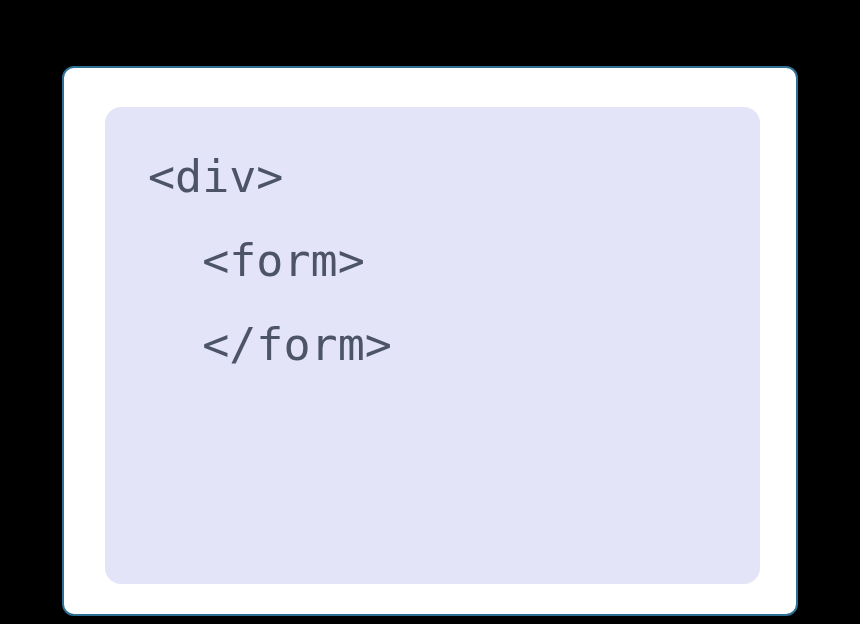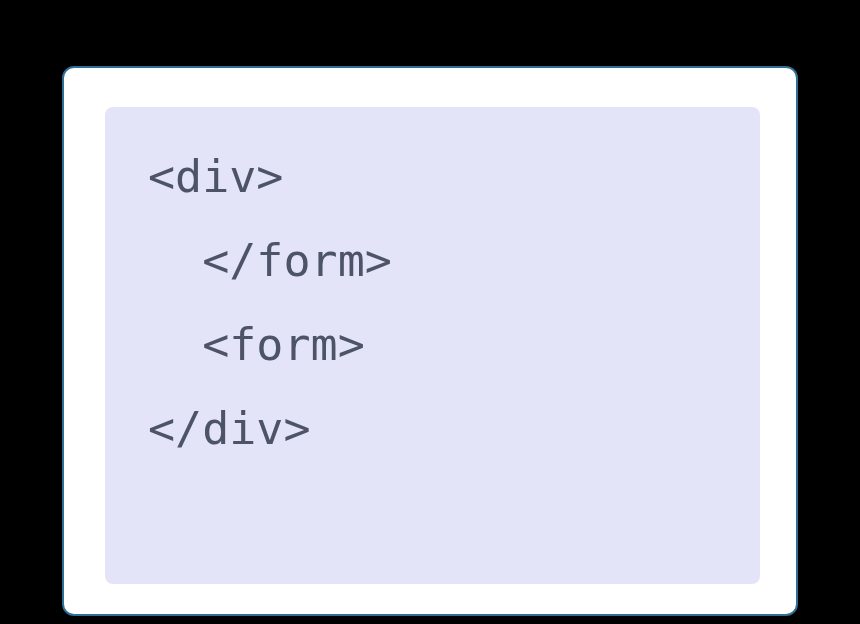--- a/index.html
+++ b/index.html
@@ -1,25 +1,24 @@
 <!DOCTYPE html>
 <html><head>
 <meta charset="utf-8">
 <style>
   html,body{margin:0;padding:0;width:860px;height:624px;background:#000;}
   .screen{position:relative;width:860px;height:624px;background:#000;overflow:hidden;}
   .card{position:absolute;left:62px;top:66px;width:736px;height:550px;box-sizing:border-box;background:#fff;border:2px solid #2d7094;border-radius:12px;}
-  .code-block{position:absolute;left:41px;top:39px;width:655px;height:477px;box-sizing:border-box;background:#e4e4f8;border-radius:8px;padding:28px 0 0 43px;}
+  .code-block{position:absolute;left:41px;top:39px;width:655px;height:477px;box-sizing:border-box;background:#e4e4f8;border-radius:16px;padding:28px 0 0 43px;}
   .code-line{font-family:"DejaVu Sans Mono",monospace;font-size:45px;line-height:84px;color:#4d5467;white-space:pre;}
 </style>
 </head>
 <body>
 
 <div class="screen">
   <div class="card">
     <div class="code-block">
       <div class="code-line">&lt;div&gt;</div>
+      <div class="code-line">  &lt;form&gt;</div>
       <div class="code-line">  &lt;/form&gt;</div>
-      <div class="code-line">  &lt;form&gt;</div>
-      <div class="code-line">&lt;/div&gt;</div>
     </div>
   </div>
 </div>
 
 </body></html>

